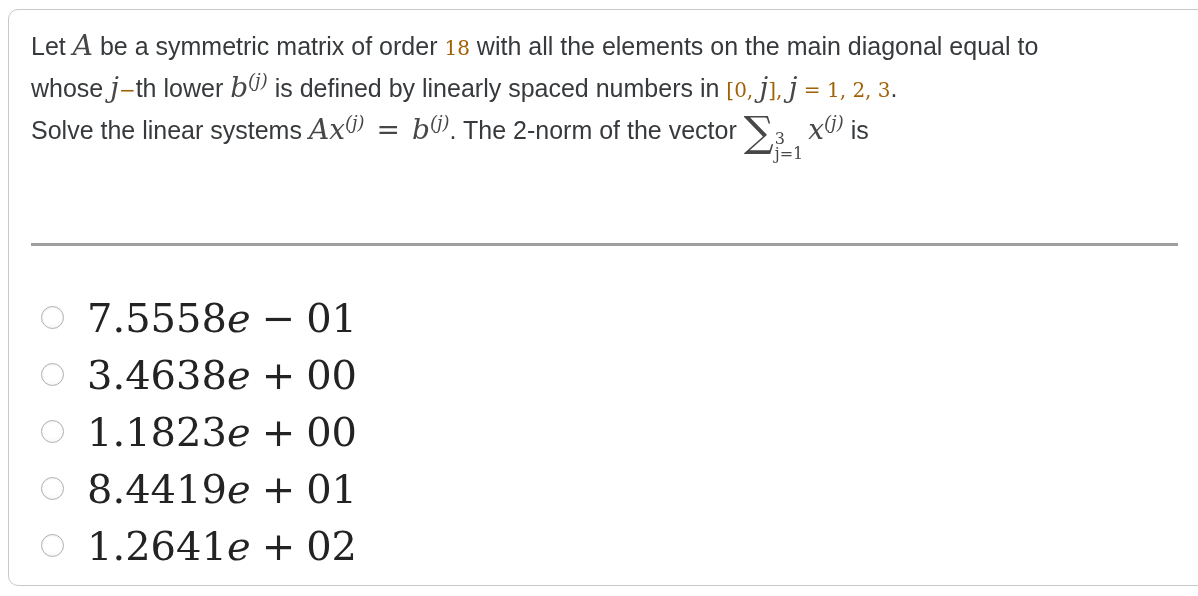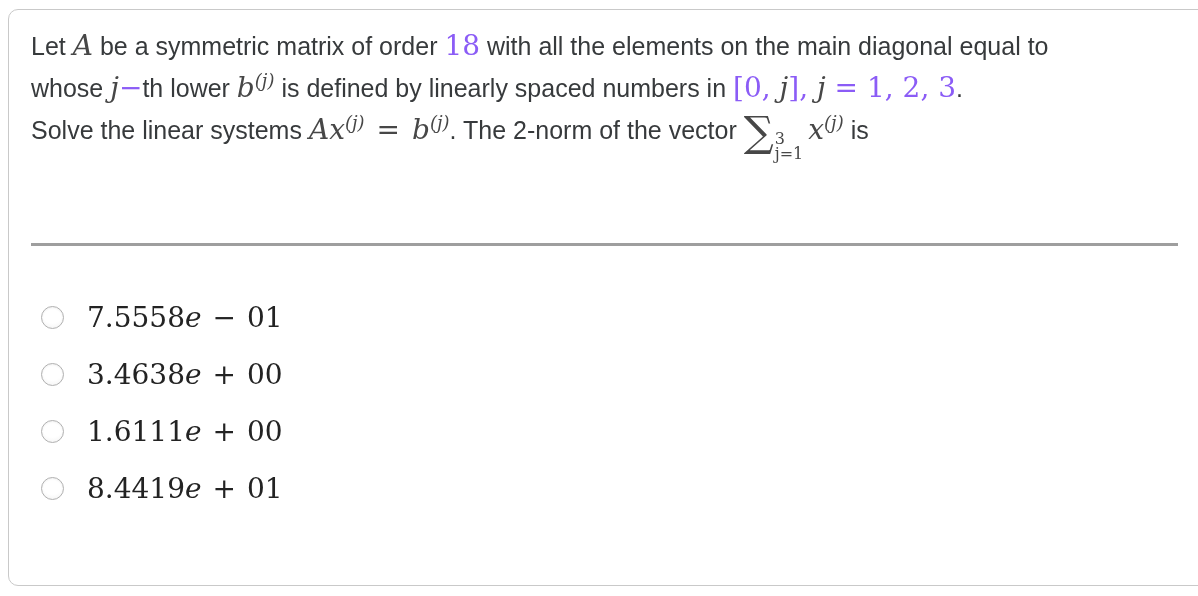--- a/index.html
+++ b/index.html
@@ -20,21 +20,21 @@
   }
   .qtext { position: absolute; left: 22px; top: 15px; }
   .line {
     height: 42px; line-height: 42px;
     white-space: nowrap;
     font-size: 25px;
     color: #373a3c;
   }
   
   .mi { font-family: "DejaVu Serif", serif; font-style: italic; font-size: 28px; color: #474747; line-height: 0; }
-  .mn { font-family: "DejaVu Serif", serif; font-style: normal; font-size: 28px; color: #8b5cf6; line-height: 0; }
+  .mn { font-family: "DejaVu Serif", serif; font-style: normal; font-size: 20px; color: #a16207; line-height: 0; }
   .mo { font-family: "DejaVu Serif", serif; font-style: normal; font-size: 28px; color: #474747; line-height: 0; padding: 0 12px; }
   .sup {
     font-family: "DejaVu Serif", serif; font-style: italic;
     font-size: 18px; color: #474747;
     vertical-align: 10px; line-height: 0;
   }
   .sum { white-space: nowrap; }
   .sum-sigma {
     font-family: "DejaVu Serif", serif;
     font-size: 42px; color: #474747;
@@ -62,21 +62,21 @@
     width: 21px; height: 21px;
     border: 1px solid #b0b0b0;
     border-radius: 50%;
     background: radial-gradient(circle at 50% 30%, #ffffff 55%, #f0f0f0 100%);
     box-shadow: inset 0 1px 2px rgba(0,0,0,0.06);
     margin-right: 23px;
     flex: none;
   }
   .olabel {
     font-family: "DejaVu Serif", serif;
-    font-size: 28px;
+    font-size: 40px;
     color: #232323;
     white-space: nowrap;
   }
   .oe { font-style: italic; }
   .osign { padding: 0 11px; }
 </style>
 </head>
 <body>
 
 <div class="card">
@@ -103,23 +103,27 @@
       <span class="olabel"><span>7.5558</span><span class="oe">e</span><span class="osign">−</span><span>01</span></span>
     </div>
 
     <div class="opt" role="radio" aria-checked="false">
       <span class="radio"></span>
       <span class="olabel"><span>3.4638</span><span class="oe">e</span><span class="osign">+</span><span>00</span></span>
     </div>
 
     <div class="opt" role="radio" aria-checked="false">
       <span class="radio"></span>
-      <span class="olabel"><span>1.6111</span><span class="oe">e</span><span class="osign">+</span><span>00</span></span>
+      <span class="olabel"><span>1.1823</span><span class="oe">e</span><span class="osign">+</span><span>00</span></span>
     </div>
 
     <div class="opt" role="radio" aria-checked="false">
       <span class="radio"></span>
       <span class="olabel"><span>8.4419</span><span class="oe">e</span><span class="osign">+</span><span>01</span></span>
     </div>
 
+    <div class="opt" role="radio" aria-checked="false">
+      <span class="radio"></span>
+      <span class="olabel"><span>1.2641</span><span class="oe">e</span><span class="osign">+</span><span>02</span></span>
+    </div>
 
   </div>
 </div>
 
 </body></html>

